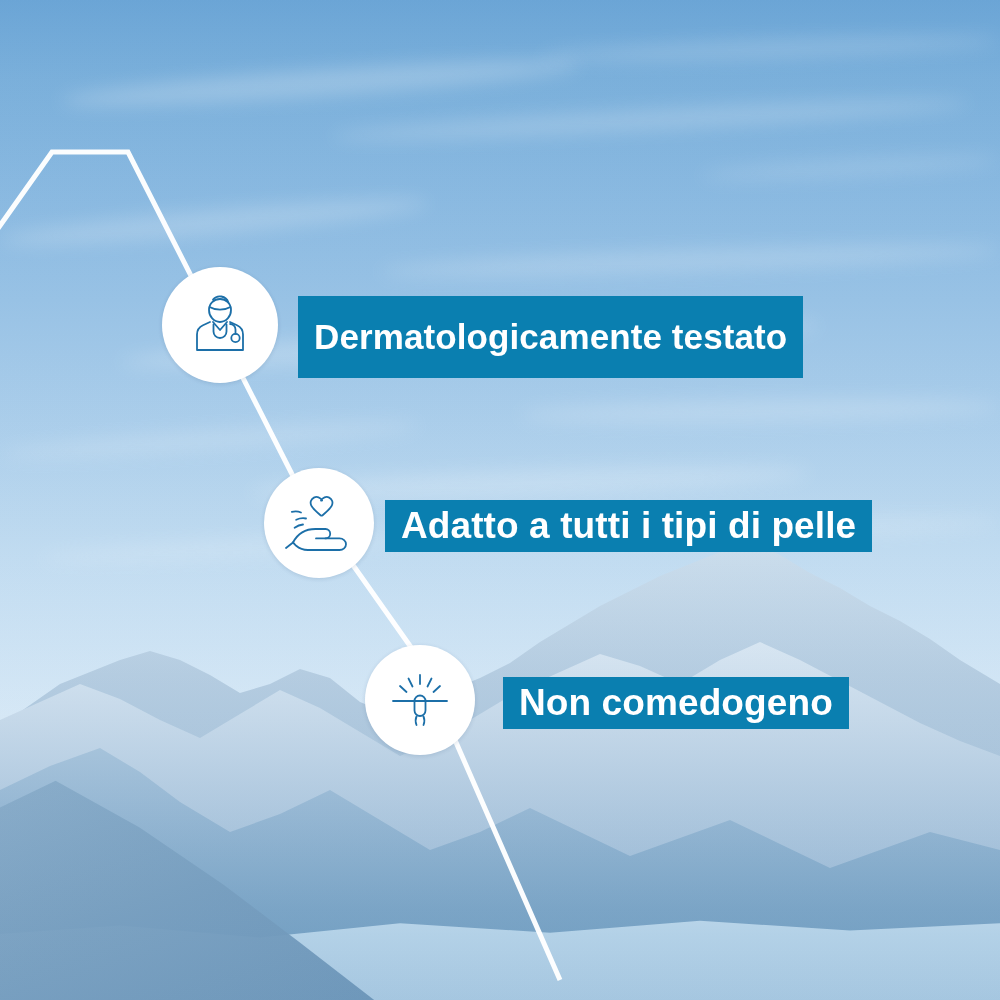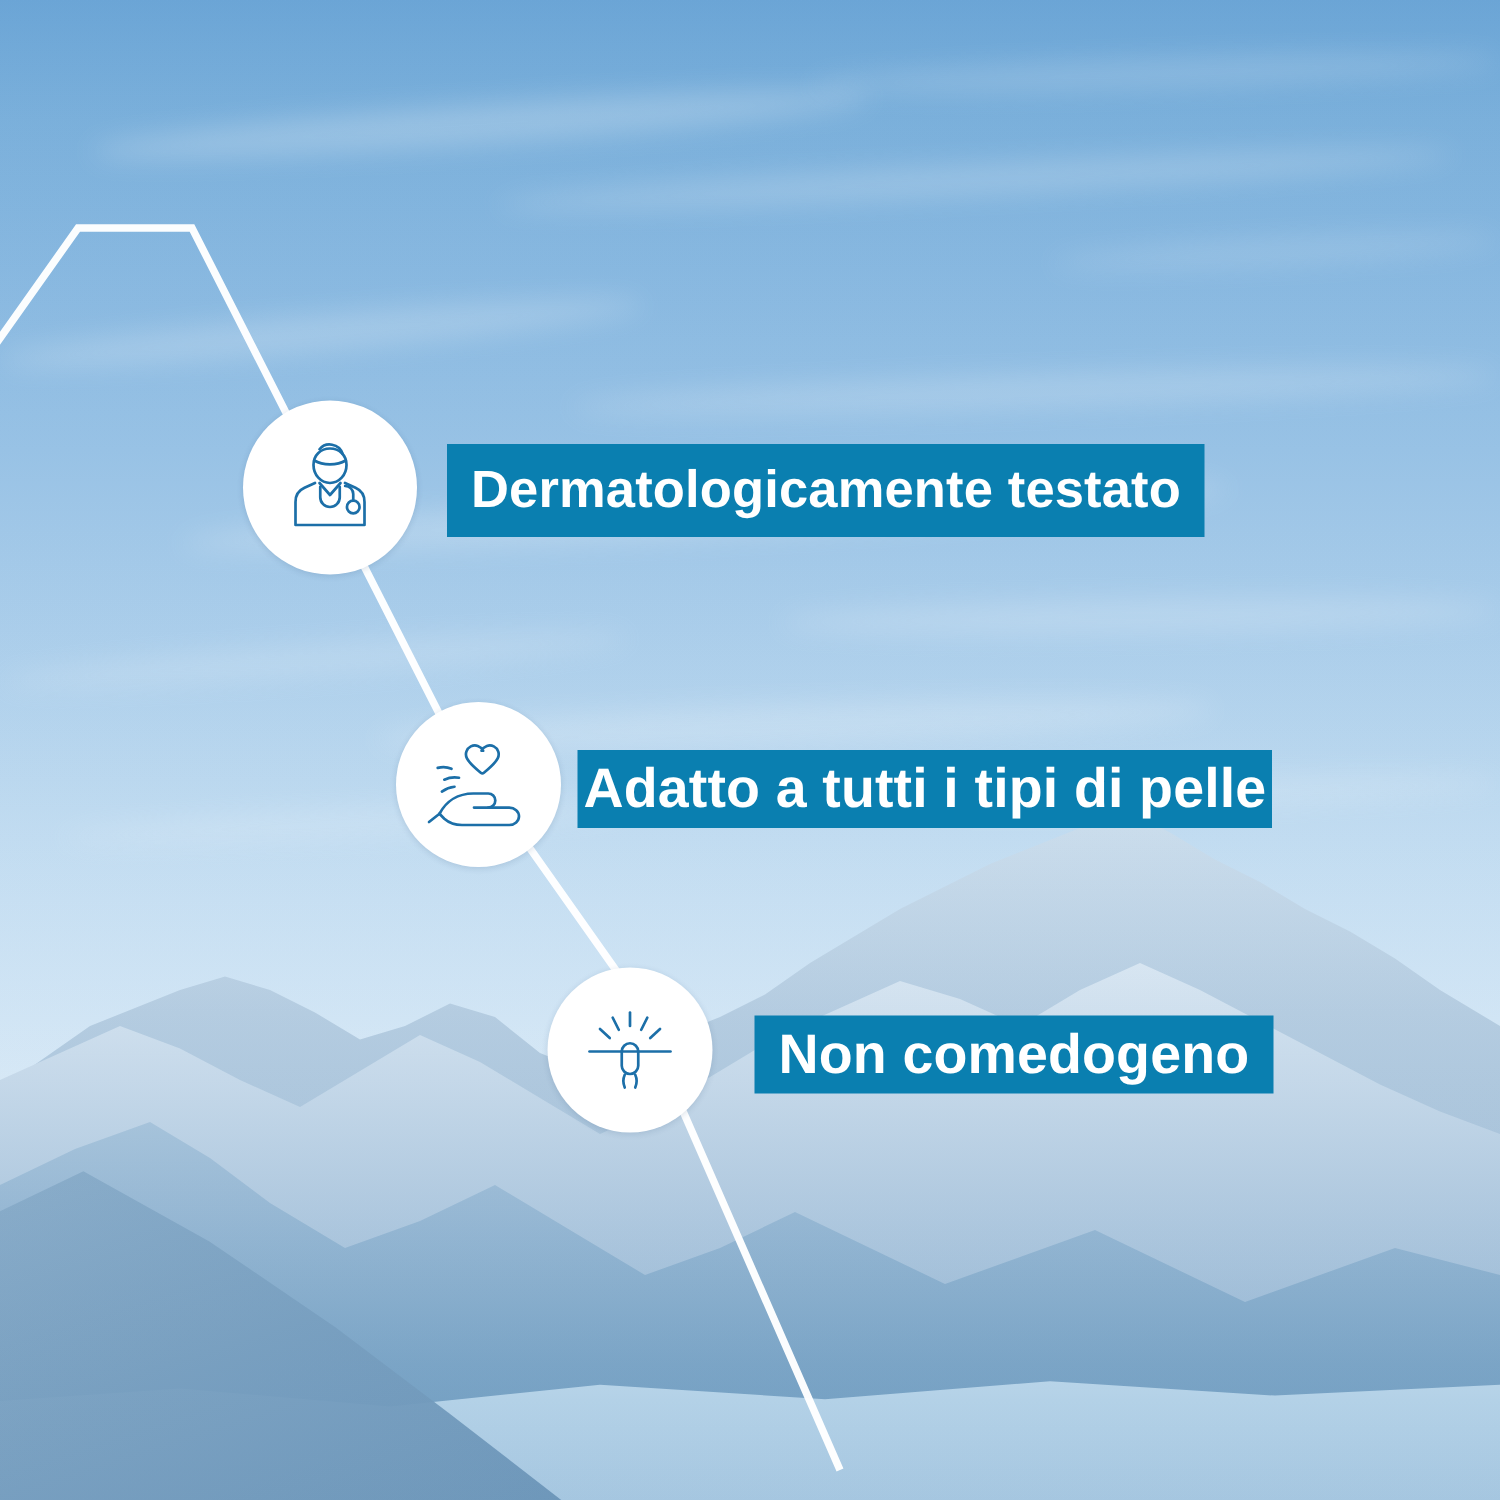--- a/index.html
+++ b/index.html
@@ -131,22 +131,22 @@
   .chip {
     position: absolute;
     background: #0a7fb0;
     color: #ffffff;
     font-weight: bold;
     letter-spacing: 0.1px;
     display: flex;
     align-items: center;
     white-space: nowrap;
   }
-  #chip-0 { left: 298px; top: 296px; height: 50px; padding: 6px 16px; font-size: 35px; }
-  #chip-1 { left: 385px; top: 500px; height: 52px; padding: 0 4px; font-size: 37px; }
+  #chip-0 { left: 298px; top: 296px; height: 50px; padding: 16px 16px; font-size: 35px; }
+  #chip-1 { left: 385px; top: 500px; height: 52px; padding: 0 16px; font-size: 37px; }
   #chip-2 { left: 503px; top: 677px; height: 52px; padding: 0 16px; font-size: 37px; text-align: center; }
 </style>
 </head>
 <body>
 
 <div id="stage">
 
   <div class="bg-sky"></div>
   <div class="cloud c1"></div>
   <div class="cloud c12"></div>

